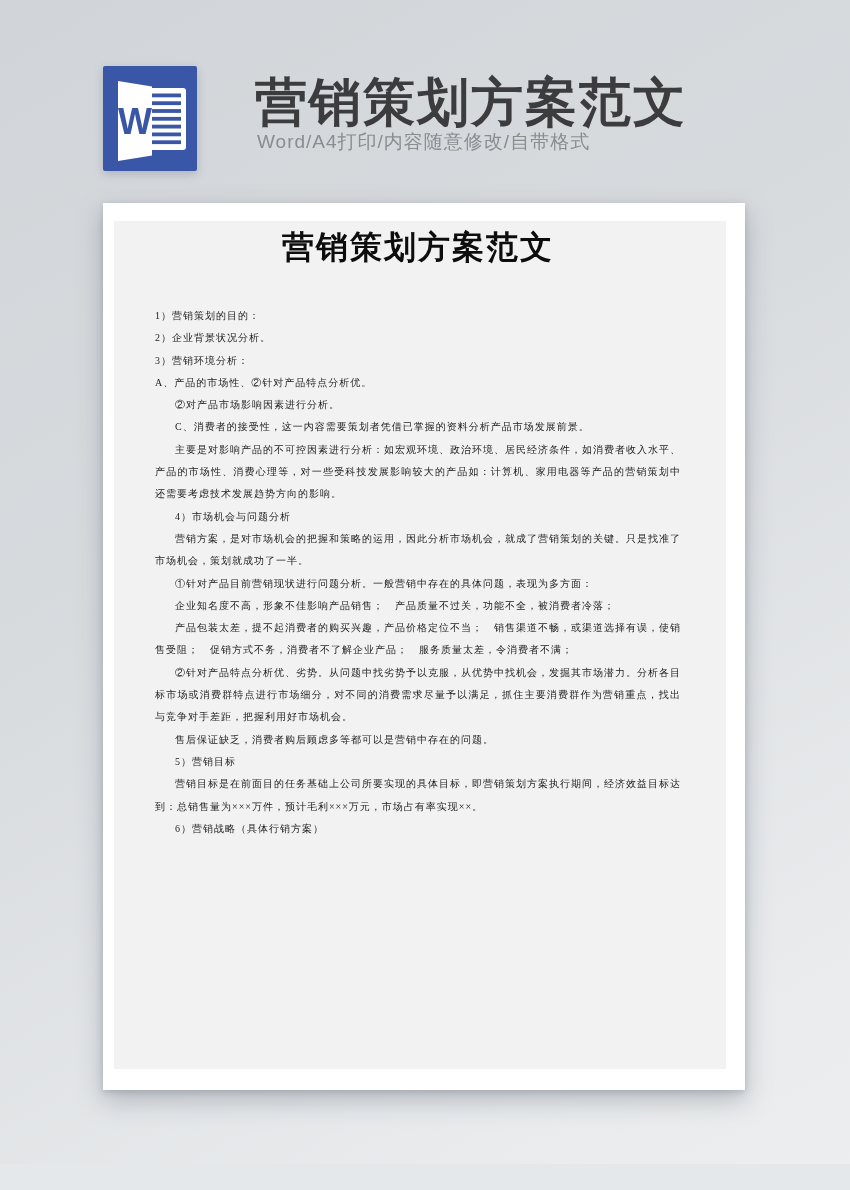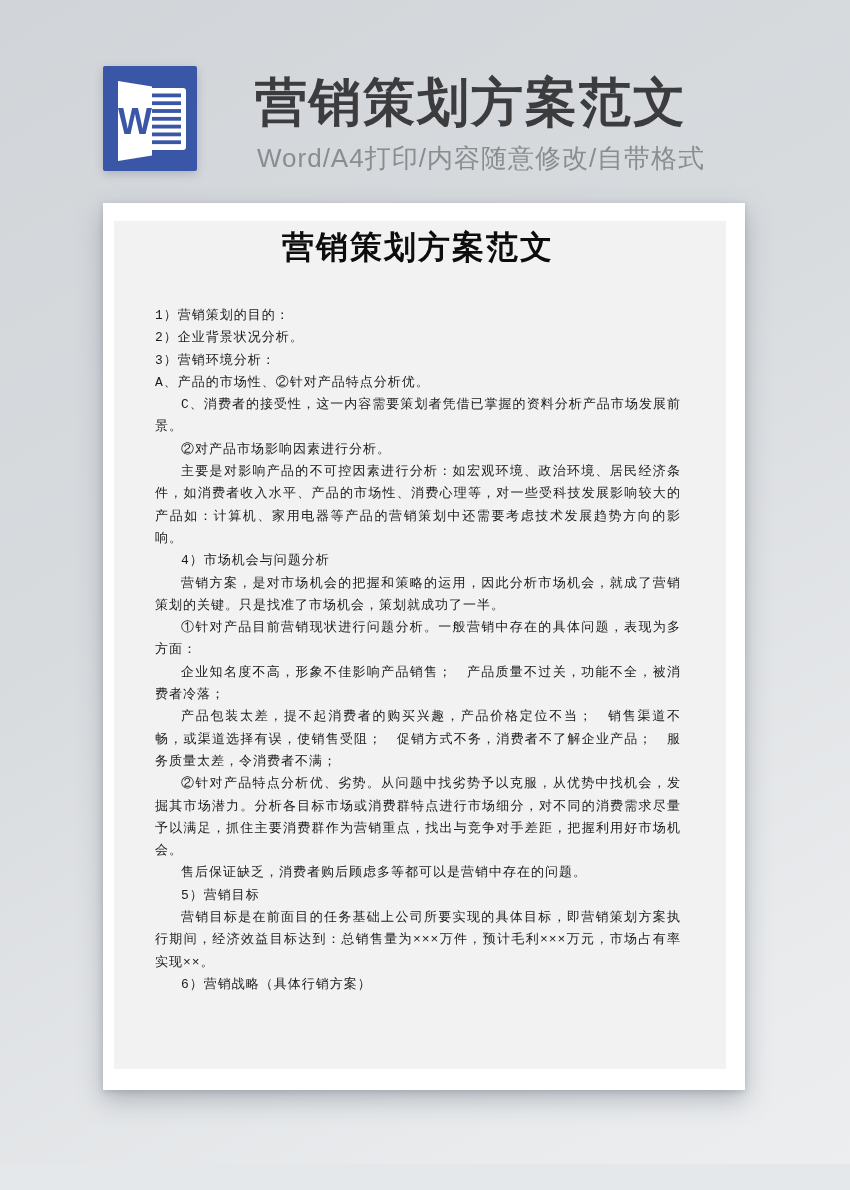--- a/index.html
+++ b/index.html
@@ -22,22 +22,22 @@
   }
   .header-text { margin-left: 58px; }
   .header-title {
     margin: 0; padding-top: 8px;
     font-size: 52px; line-height: 56px;
     font-weight: bold; color: #3c3c3e;
     letter-spacing: 2px;
     font-family: "Liberation Sans", sans-serif;
   }
   .header-subtitle {
-    margin: 17px 0 0 2px;
-    font-size: 26px; line-height: 22px;
+    margin: 1px 0 0 2px;
+    font-size: 19px; line-height: 22px;
     color: #8a8c8e; letter-spacing: 1px;
     font-family: "Liberation Sans", sans-serif;
   }
 
   
   .page {
     position: absolute; left: 103px; top: 203px;
     width: 642px; height: 887px;
     box-sizing: border-box;
     background: #ffffff;
@@ -54,22 +54,22 @@
   .doc-title {
     margin: 0 0 38px 0;
     text-align: center;
     font-family: "Liberation Serif", serif;
     font-weight: bold;
     font-size: 32px; line-height: 40px;
     letter-spacing: 2px;
     color: #0d0d0d;
   }
   .doc-body {
-    font-family: Liberation Mono, monospace;
-    font-size: 13px;
+    font-family: Liberation Serif, serif;
+    font-size: 10px;
     line-height: 22.3px;
     letter-spacing: 1px;
     color: #1c1c1c;
     text-align: justify;
   }
   .doc-par { margin: 0; }
   .doc-par.indent { text-indent: 2em; }
 
   
   .footer-band {
@@ -106,22 +106,22 @@
 </div>
 
 <div class="page">
   <div class="page-inner">
     <h2 class="doc-title">营销策划方案范文</h2>
     <div class="doc-body">
         <p class="doc-par">1）营销策划的目的：</p>
         <p class="doc-par">2）企业背景状况分析。</p>
         <p class="doc-par">3）营销环境分析：</p>
         <p class="doc-par">A、产品的市场性、②针对产品特点分析优。</p>
+        <p class="doc-par indent">②对产品市场影响因素进行分析。</p>
         <p class="doc-par indent">C、消费者的接受性，这一内容需要策划者凭借已掌握的资料分析产品市场发展前景。</p>
-        <p class="doc-par indent">②对产品市场影响因素进行分析。</p>
         <p class="doc-par indent">主要是对影响产品的不可控因素进行分析：如宏观环境、政治环境、居民经济条件，如消费者收入水平、产品的市场性、消费心理等，对一些受科技发展影响较大的产品如：计算机、家用电器等产品的营销策划中还需要考虑技术发展趋势方向的影响。</p>
         <p class="doc-par indent">4）市场机会与问题分析</p>
         <p class="doc-par indent">营销方案，是对市场机会的把握和策略的运用，因此分析市场机会，就成了营销策划的关键。只是找准了市场机会，策划就成功了一半。</p>
         <p class="doc-par indent">①针对产品目前营销现状进行问题分析。一般营销中存在的具体问题，表现为多方面：</p>
         <p class="doc-par indent">企业知名度不高，形象不佳影响产品销售；　产品质量不过关，功能不全，被消费者冷落；</p>
         <p class="doc-par indent">产品包装太差，提不起消费者的购买兴趣，产品价格定位不当；　销售渠道不畅，或渠道选择有误，使销售受阻；　促销方式不务，消费者不了解企业产品；　服务质量太差，令消费者不满；</p>
         <p class="doc-par indent">②针对产品特点分析优、劣势。从问题中找劣势予以克服，从优势中找机会，发掘其市场潜力。分析各目标市场或消费群特点进行市场细分，对不同的消费需求尽量予以满足，抓住主要消费群作为营销重点，找出与竞争对手差距，把握利用好市场机会。</p>
         <p class="doc-par indent">售后保证缺乏，消费者购后顾虑多等都可以是营销中存在的问题。</p>
         <p class="doc-par indent">5）营销目标</p>
         <p class="doc-par indent">营销目标是在前面目的任务基础上公司所要实现的具体目标，即营销策划方案执行期间，经济效益目标达到：总销售量为×××万件，预计毛利×××万元，市场占有率实现××。</p>

